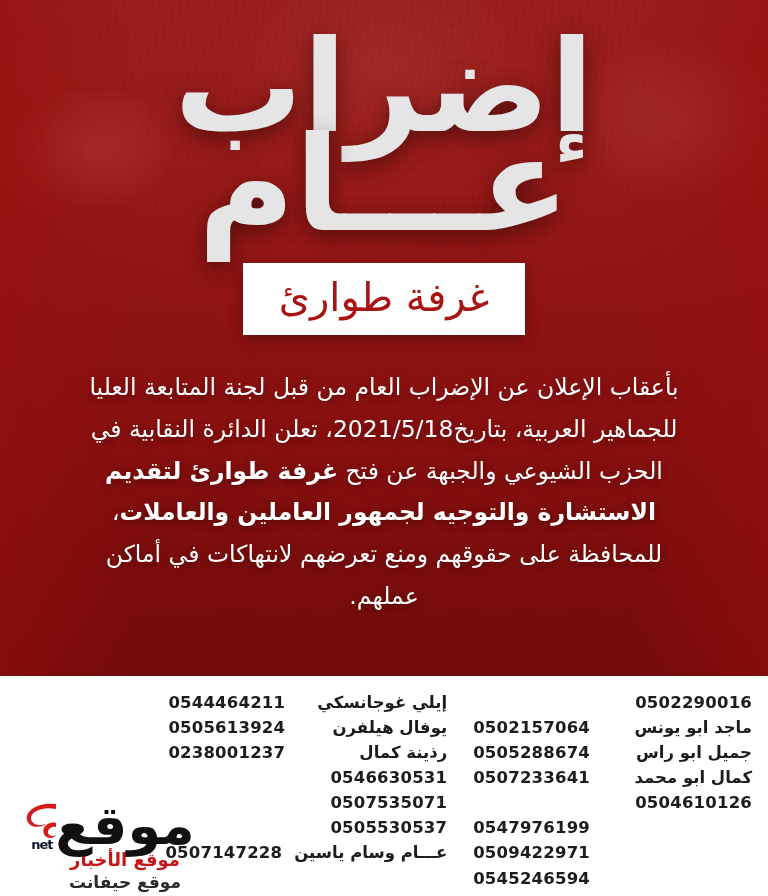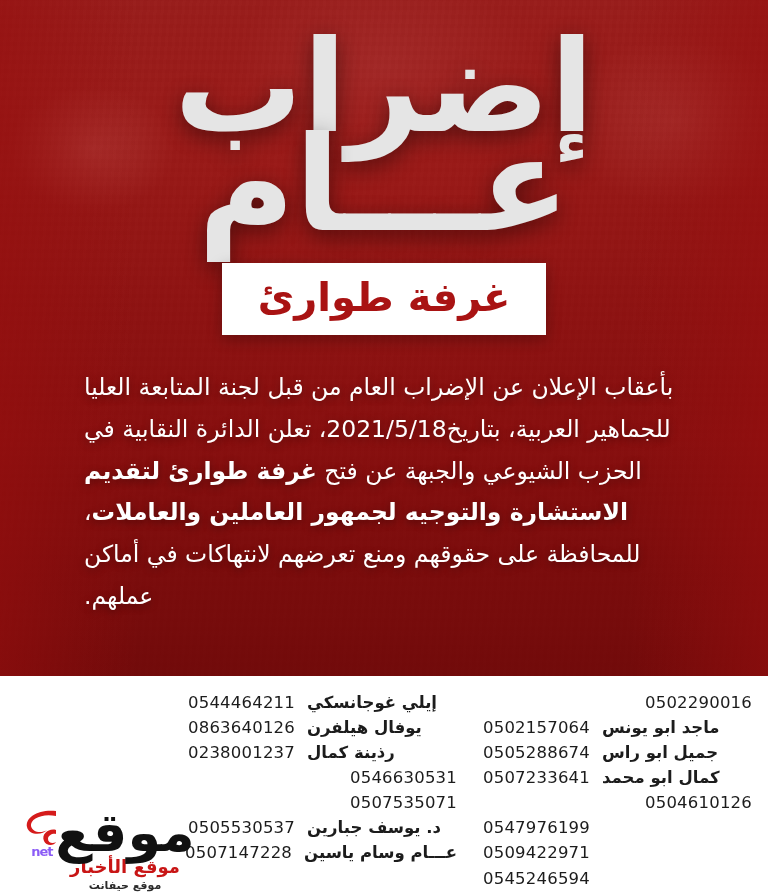--- a/index.html
+++ b/index.html
@@ -91,35 +91,35 @@
   .headline .l2 {
     display: block;
     font-size: 132px;
     margin-top: -26px;
   }
 
   .subtitle-box {
     display: inline-block;
     background: #ffffff;
     color: #a91313;
-    font-weight: bold;
+    font-weight: normal;
     font-size: 40px;
     line-height: 1;
     padding: 14px 36px 18px;
     margin-top: 16px;
     box-shadow: 0 4px 14px rgba(0,0,0,0.28);
   }
 
   .body-text {
     margin: 32px auto 0;
     width: 600px;
     color: #ffffff;
     font-size: 23.5px;
     line-height: 1.78;
-    text-align: left;
+    text-align: center;
     text-shadow: 0 2px 8px rgba(0,0,0,0.35);
   }
   .body-text b {
     font-weight: bold;
   }
 
   
   .contacts {
     position: relative;
     width: 100%;
@@ -143,27 +143,27 @@
     flex-direction: row;
     align-items: baseline;
     gap: 12px;
     font-size: 16.5px;
     line-height: 1.52;
     color: #1c1c1c;
     white-space: nowrap;
   }
   .contact-name {
     min-width: 150px;
-    text-align: left;
+    text-align: right;
     font-weight: bold;
   }
   .contact-phone {
     direction: ltr;
     text-align: left;
-    font-weight: normal;
+    font-weight: bold;
     letter-spacing: .2px;
   }
 
   
   .logo-wrap {
     position: absolute;
     left: 0;
     bottom: 4px;
     width: 250px;
     text-align: center;
@@ -183,33 +183,33 @@
     left: -32px;
     top: 2px;
     width: 34px;
     height: 40px;
   }
   .logo-net {
     position: absolute;
     left: -24px;
     bottom: 2px;
     font-size: 13px;
-    color: #8b5cf6;
+    color: #0f172a;
     font-weight: bold;
   }
   .logo-sub-red {
     margin-top: -4px;
     font-size: 18px;
     font-weight: bold;
     color: #c81515;
     letter-spacing: .5px;
   }
   .logo-sub-dark {
     margin-top: 2px;
-    font-size: 11px;
+    font-size: 17px;
     font-weight: bold;
     color: #2b2b2b;
   }
 </style>
 </head>
 <body>
 
 <div class="poster">
 
   <div class="hero">
@@ -267,34 +267,33 @@
         </div>
       </div>
 
       <div class="contact-col">
         <div class="contact-row">
           <span class="contact-name">إيلي غوجانسكي</span>
           <span class="contact-phone">0544464211</span>
         </div>
         <div class="contact-row">
           <span class="contact-name">يوفال هيلفرن</span>
-          <span class="contact-phone">0863640126</span>
+          <span class="contact-phone">0505613924</span>
         </div>
         <div class="contact-row">
           <span class="contact-name">رذينة كمال</span>
           <span class="contact-phone">0238001237</span>
         </div>
         <div class="contact-row">
           <span class="contact-phone">0546630531</span>
         </div>
         <div class="contact-row">
           <span class="contact-phone">0507535071</span>
         </div>
         <div class="contact-row">
-          <span class="contact-name">د. يوسف جبارين</span>
           <span class="contact-phone">0505530537</span>
         </div>
         <div class="contact-row">
           <span class="contact-name">عـــام وسام ياسين</span>
           <span class="contact-phone">0507147228</span>
         </div>
       </div>
 
     </div>
 

